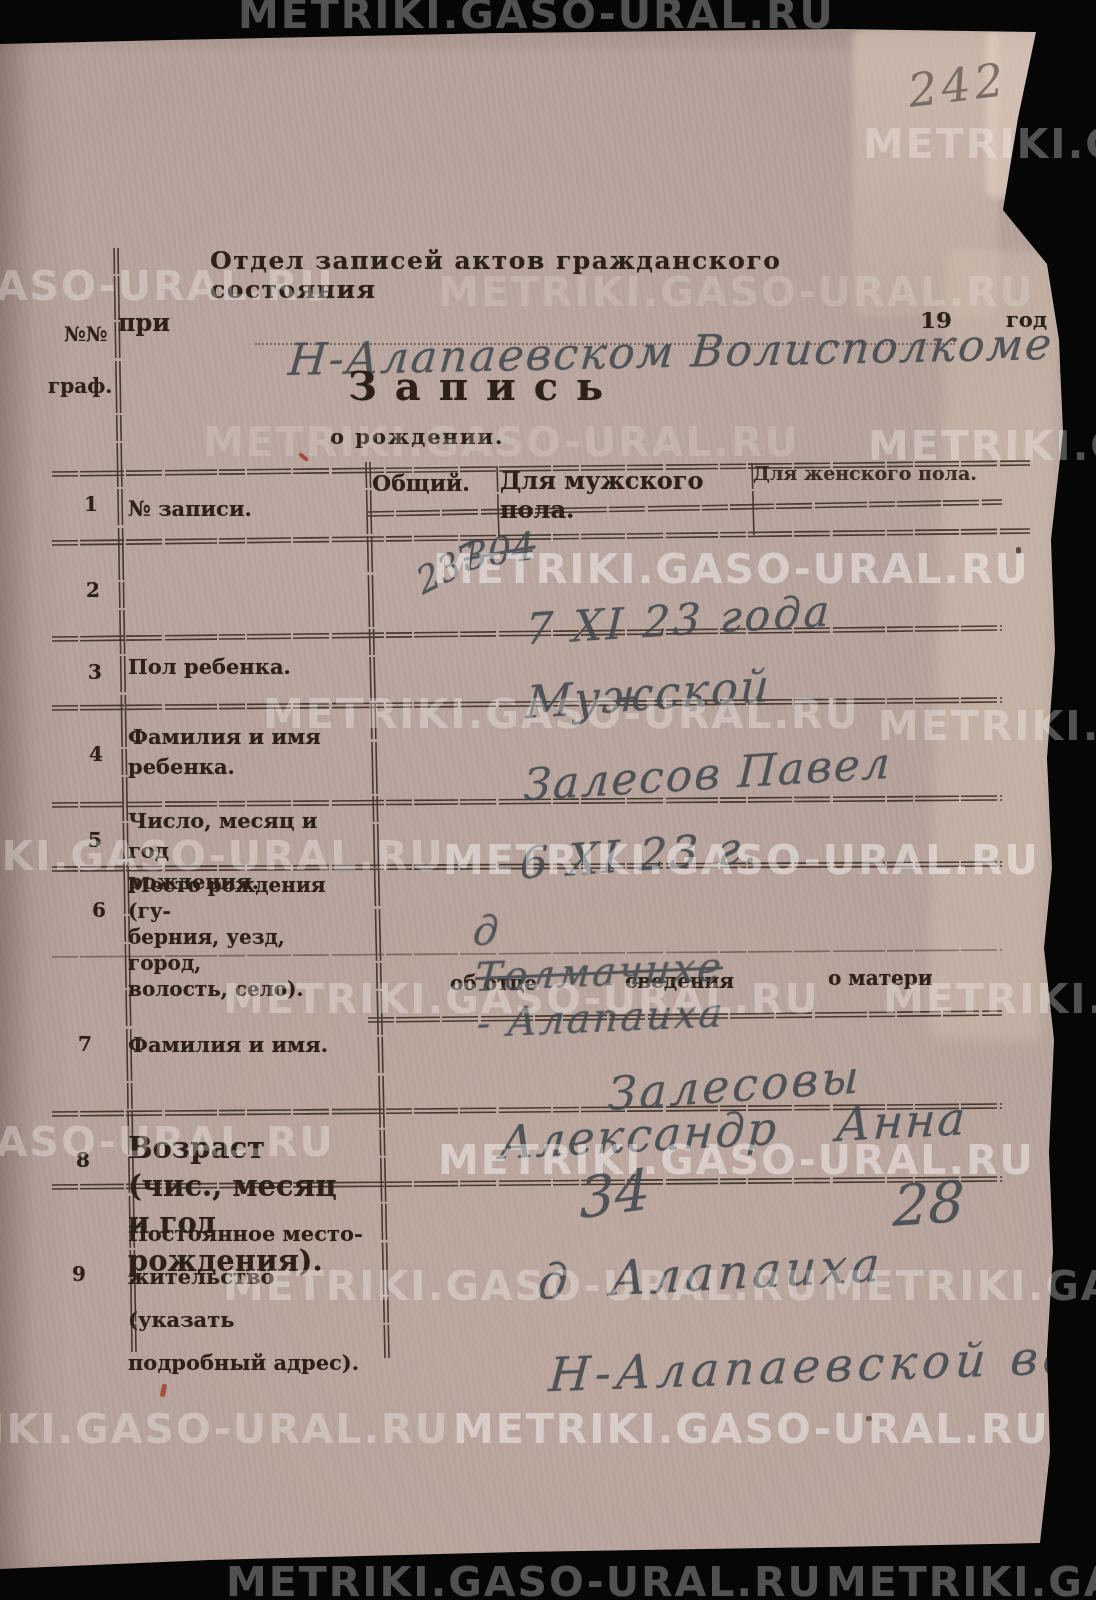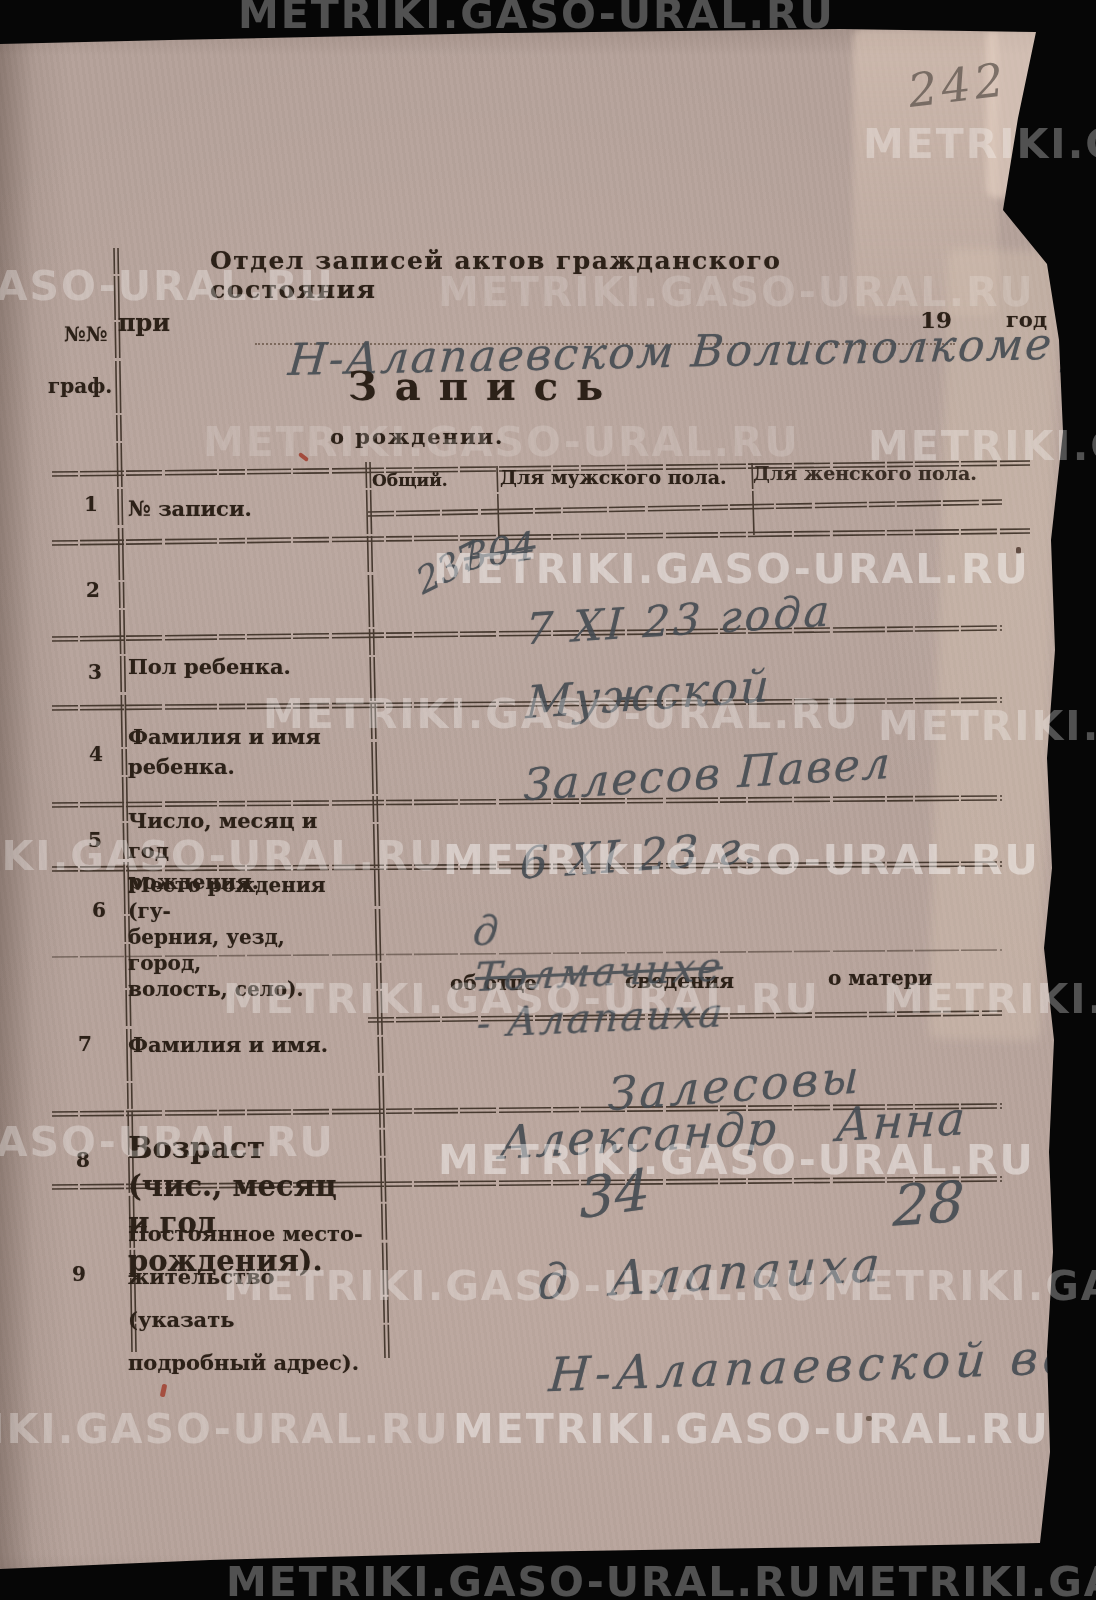--- a/index.html
+++ b/index.html
@@ -90,22 +90,22 @@
     <div class="dotted" style="left:255px;top:303px;width:700px;height:40px;"></div>
     <div class="hw" style="left:192px;top:276px;font-size:44px;transform:rotate(-1.2deg);letter-spacing:2px;">
       <span class="skew">Н-Алапаевском Волисполкоме</span></div>
     <div class="print" style="left:920px;top:306px;font-size:23px;">19</div>
     <div class="hw" style="left:958px;top:266px;font-size:52px;transform:rotate(-6deg);">
       <span class="skew">23</span></div>
     <div class="print" style="left:1006px;top:307px;font-size:21px;">год</div>
     <div class="print center" style="left:330px;top:362px;width:440px;font-size:40px;letter-spacing:18px;text-indent:18px;">Запись</div>
     <div class="print center" style="left:330px;top:424px;width:440px;font-size:21px;letter-spacing:2px;">о рождении.</div>
 
-    <div class="print center" style="left:372px;top:470px;width:124px;font-size:17px;">Общий.</div>
-    <div class="print center" style="left:500px;top:466px;width:248px;font-size:19px;">Для мужского пола.</div>
+    <div class="print center" style="left:372px;top:470px;width:124px;font-size:22px;">Общий.</div>
+    <div class="print center" style="left:500px;top:466px;width:248px;font-size:24px;">Для мужского пола.</div>
     <div class="print center" style="left:753px;top:462px;width:240px;font-size:19px;opacity:.9;">Для женского пола.</div>
 
     <div class="print" style="left:84px;top:492px;font-size:20px;">1</div>
     <div class="print" style="left:86px;top:578px;font-size:20px;">2</div>
     <div class="print" style="left:88px;top:660px;font-size:20px;">3</div>
     <div class="print" style="left:89px;top:742px;font-size:20px;">4</div>
     <div class="print" style="left:88px;top:828px;font-size:20px;">5</div>
     <div class="print" style="left:92px;top:898px;font-size:20px;">6</div>
     <div class="print" style="left:78px;top:1032px;font-size:20px;">7</div>
     <div class="print" style="left:76px;top:1148px;font-size:20px;">8</div>

